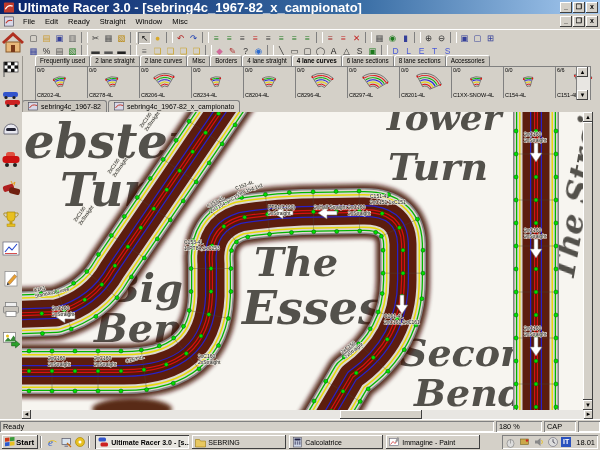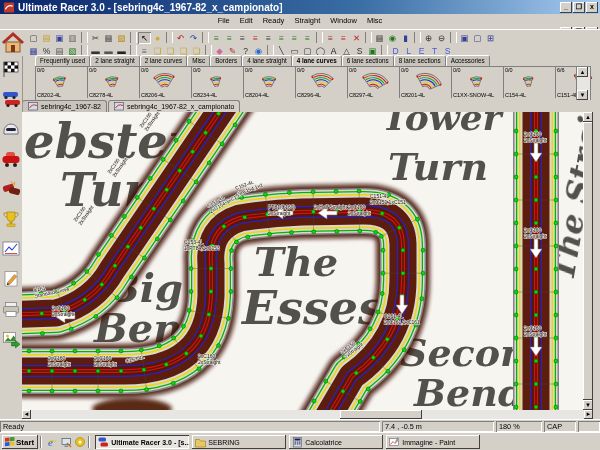--- a/index.html
+++ b/index.html
@@ -2,26 +2,26 @@
 <html><head>
 <meta charset="utf-8">
 <style>
   html,body{margin:0;padding:0;background:#555;}
   #screen{position:relative;width:600px;height:450px;background:#d4d0c8;
     font-family:"Liberation Sans",sans-serif;overflow:hidden;color:#000;}
   
   #titlebar{position:absolute;left:0;top:0;width:600px;height:14px;
     background:linear-gradient(90deg,#0a246a,#3a6ea5 60%,#a6caf0);display:flex;align-items:center;}
   #titlebar .ticon{width:12px;height:11px;margin:0 3px;}
-  #titlebar .ttext{color:#fff;font-size:10px;font-weight:bold;white-space:nowrap;}
+  #titlebar .ttext{color:#fff;font-size:13px;font-weight:bold;white-space:nowrap;}
   .winbtns{margin-left:auto;display:flex;gap:1px;padding-right:2px;}
   .wbtn{width:12px;height:11px;background:#d4d0c8;box-shadow:inset -1px -1px 0 #404040,inset 1px 1px 0 #fff;
     font-size:7px;line-height:10px;text-align:center;font-weight:bold;}
   
-  #menubar{position:absolute;left:0;top:14px;width:600px;height:15px;display:flex;align-items:center;background:#d4d0c8;flex-direction:column;}
+  #menubar{position:absolute;left:0;top:14px;width:600px;height:15px;display:flex;align-items:center;background:#d4d0c8;}
   #menubar .mdiicon{width:12px;height:11px;margin:0 3px;}
   .menuitem{font-size:7.5px;padding:2px 5px;}
   
   #toolzone{position:absolute;left:0;top:29px;width:600px;height:26px;background:#d4d0c8;border-top:1px solid #fff;}
   #homebox{position:absolute;left:1px;top:1px;width:24px;height:24px;}
   .tbrow{position:absolute;left:27px;width:573px;height:13px;display:flex;align-items:center;}
   .tbtn{width:13px;height:12px;display:flex;align-items:center;justify-content:center;
     font-size:8.5px;line-height:12px;background:#d4d0c8;}
   .tbtn.pressed{box-shadow:inset 1px 1px 0 #808080,inset -1px -1px 0 #fff;background:#c8c4bc;}
   .tsep{width:5px;height:11px;border-left:1px solid #808080;border-right:1px solid #fff;margin:0 1px 0 2px;}
@@ -867,21 +867,20 @@
   </div>
   <div id="hscroll">
     <div class="harrow" style="left:0">◄</div>
     <div id="hthumb"></div>
     <div class="harrow" style="right:0">►</div>
   </div>
   <div id="rightframe"></div>
 
   <div id="statusbar">
     <div class="sfield" style="flex:1">Ready</div>
-    <div class="sfield" style="width:106px">7.4 , -0.5 m</div>
     <div class="sfield" style="width:40px">180 %</div>
     <div class="sfield" style="width:26px">CAP</div>
     <div class="sfield" style="width:16px"></div>
   </div>
 
   <div id="taskbar">
     <div id="startbtn">
       <svg width="12" height="12" viewBox="0 0 12 12">
         <rect x="1" y="2" width="4.5" height="3.8" fill="#d03a1a" transform="skewY(-6)"></rect>
         <rect x="6" y="2" width="4.5" height="3.8" fill="#3a9a3a" transform="skewY(-6)"></rect>
@@ -938,15 +937,37 @@
         </div>
         <div class="taskbtn">
           <svg width="11" height="11" viewBox="0 0 11 11">
             <rect x="0.5" y="1.5" width="9" height="7" fill="#fff" stroke="#667" stroke-width="0.6"></rect>
             <path d="M1.5,7.5 l2.5,-3 2,2 2.5,-3.5" stroke="#c33" fill="none" stroke-width="0.8"></path>
             <rect x="7.2" y="0.2" width="2" height="5" fill="#999" transform="rotate(28 8.2 2.7)"></rect>
           </svg>
           <span>Immagine - Paint</span>
         </div>
       </span>
+    <div id="tray">
+      <span id="trayicons" style="display:flex;gap:2px">
+          <svg width="12" height="12" viewBox="0 0 12 12">
+            <ellipse cx="5.5" cy="7.5" rx="3.5" ry="4" fill="#dcdcdc" stroke="#666" stroke-width="0.5"></ellipse>
+            <line x1="5.5" y1="3.5" x2="5.5" y2="7.5" stroke="#666" stroke-width="0.5"></line>
+          </svg>
+          <svg width="12" height="12" viewBox="0 0 12 12">
+            <rect x="1.5" y="3" width="8" height="5.5" fill="#caa84a" stroke="#776622" stroke-width="0.6"></rect>
+            <circle cx="8" cy="4.5" r="1.2" fill="#c22"></circle>
+          </svg>
+          <svg width="12" height="12" viewBox="0 0 12 12">
+            <path d="M2,4.5 h2.5 l3,-2.5 v8 l-3,-2.5 h-2.5 z" fill="#888"></path>
+            <path d="M8.5,4 q2,2 0,4" stroke="#e8c020" fill="none" stroke-width="0.9"></path>
+          </svg>
+          <svg width="12" height="12" viewBox="0 0 12 12">
+            <circle cx="6" cy="6" r="4.5" fill="#ddd" stroke="#667" stroke-width="0.6"></circle>
+            <path d="M6,3.2 v2.8 l2.2,1.4" stroke="#334" stroke-width="0.8" fill="none"></path>
+          </svg>
+        </span>
+      <span id="langbox">IT</span>
+      <span id="clock">18.01</span>
+    </div>
   </div>
 
 </div>
 
 </body></html>

